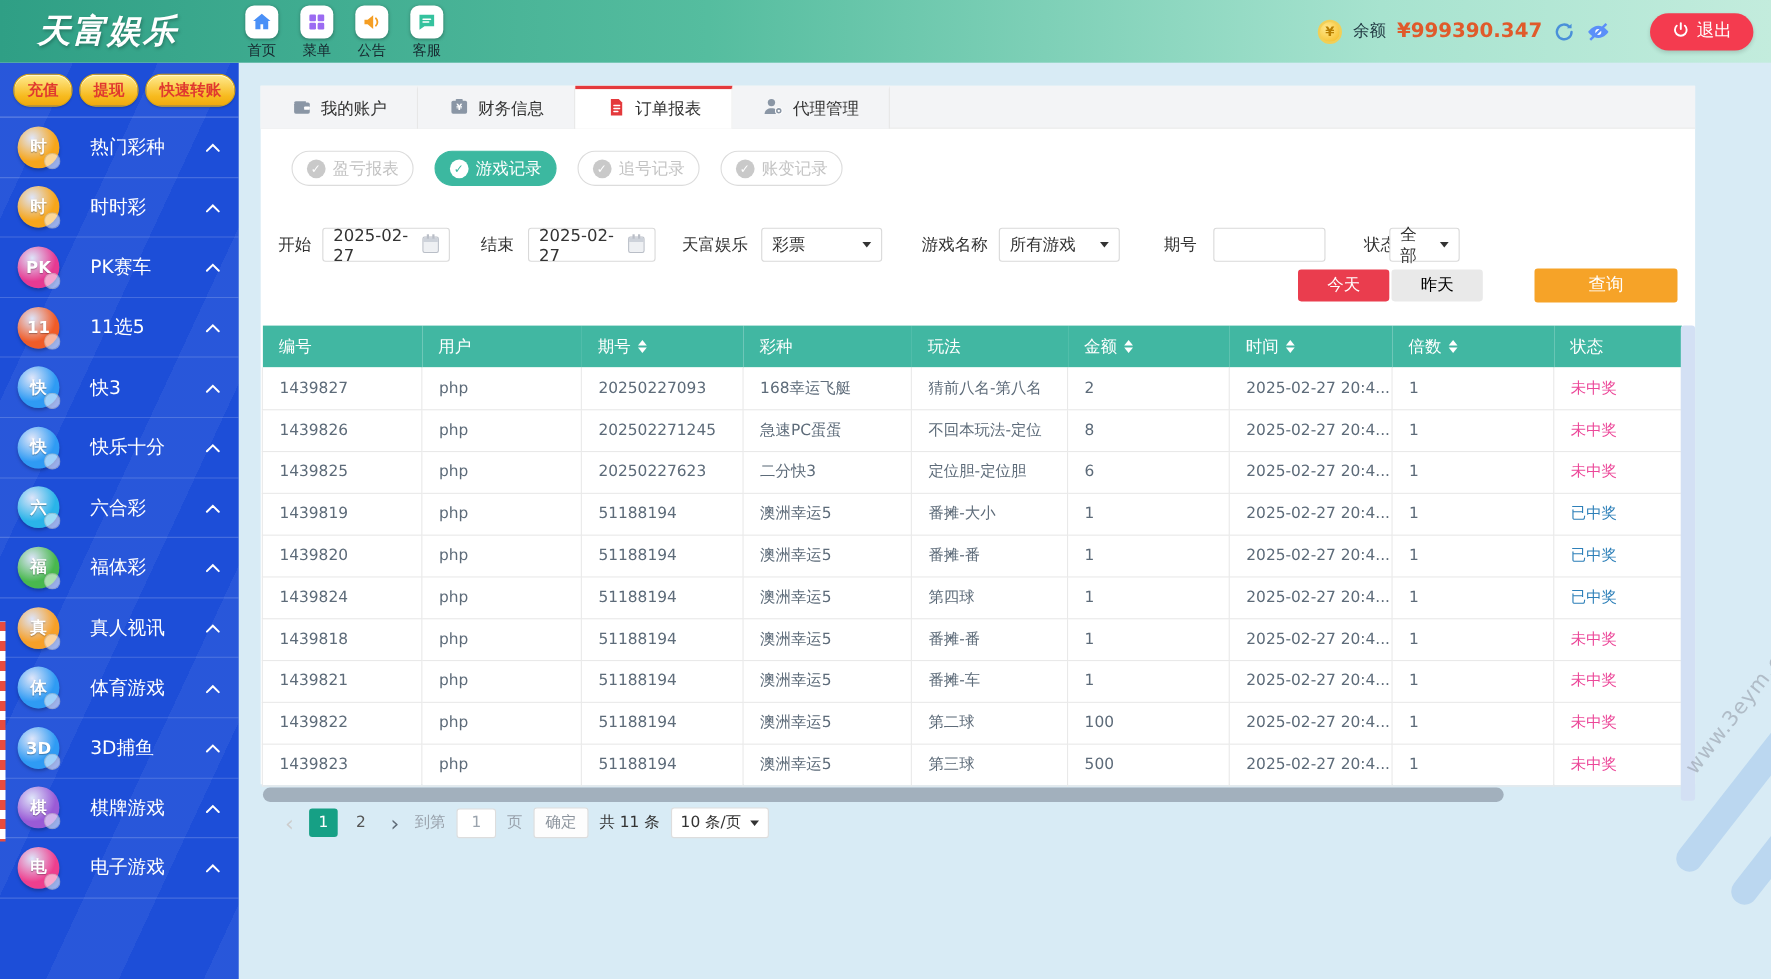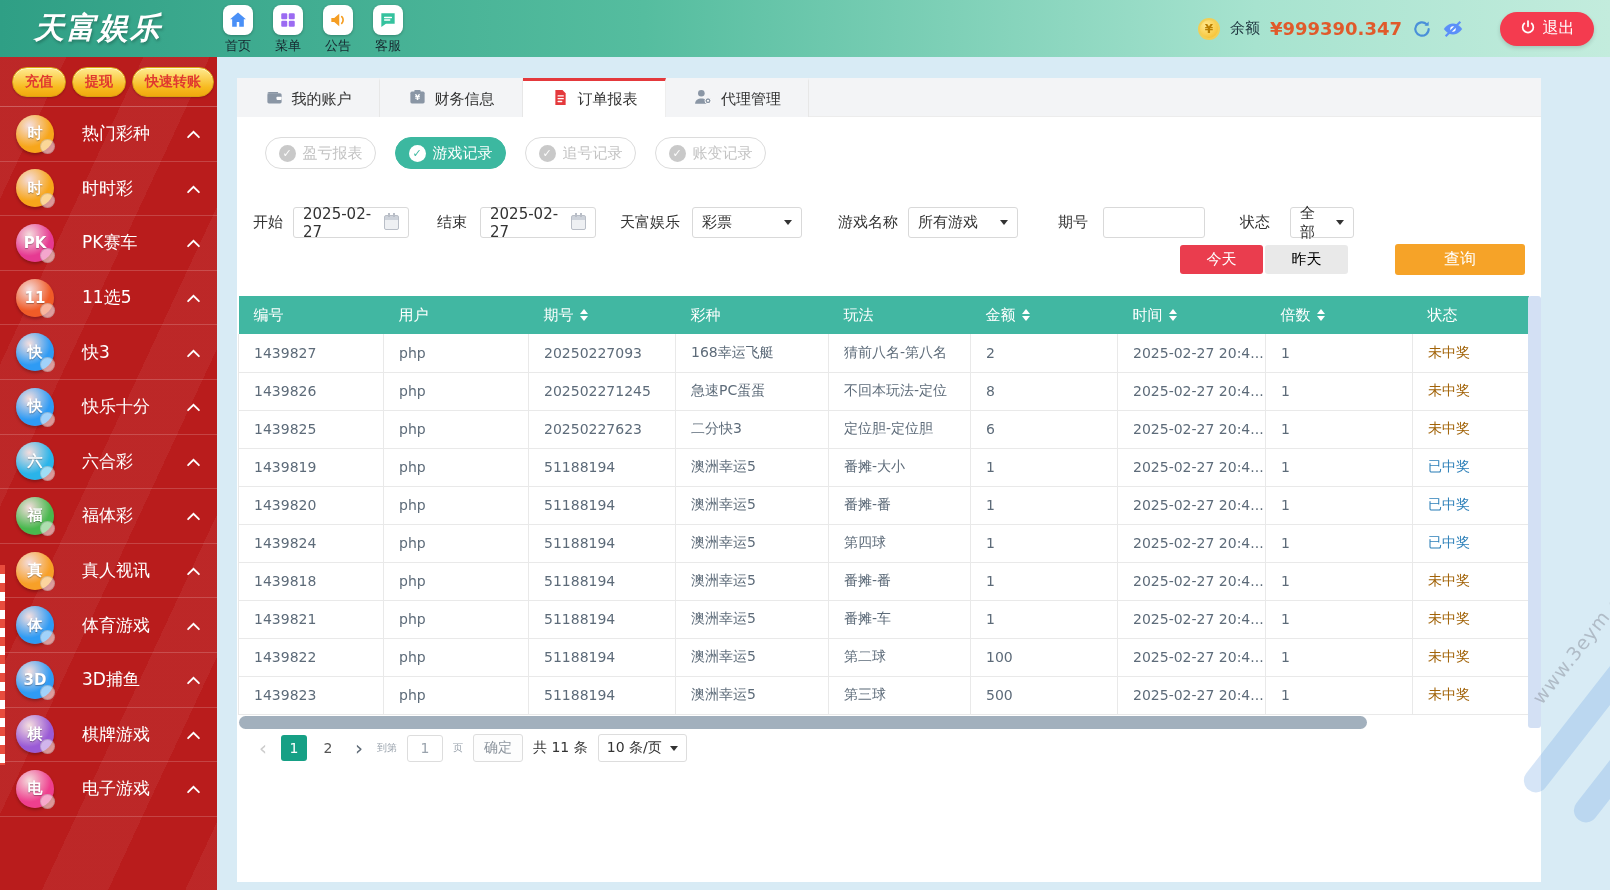--- a/index.html
+++ b/index.html
@@ -23,21 +23,21 @@
   .bal-label { font-size:15px; color:#233b44; }
   .bal-value { font-size:18px; font-weight:bold; color:#e05a2b; }
   .hicon { cursor:pointer; display:grid; place-items:center; }
   .logout-btn { margin-left:26px; width:94px; height:34px; border:none; border-radius:17px;
     background:#f43b4f; color:#fff; font-size:16px; display:flex; align-items:center;
     justify-content:center; gap:7px; cursor:pointer; box-shadow:0 2px 4px rgba(0,0,0,.15);
     font-family:inherit; }
 
   
   .sidebar { position:absolute; left:0; top:57px; width:217px; height:833px;
-    background:#b91c1c; z-index:20; overflow:hidden; }
+    background:#1d4ed8; z-index:20; overflow:hidden; }
   .sidebar::before { content:""; position:absolute; inset:0;
     background:repeating-linear-gradient(115deg,rgba(255,255,255,.05) 0 60px,rgba(255,255,255,0) 60px 130px); }
   .quick-row { position:relative; display:flex; gap:6px; padding:10px 8px 9px 12px;
     border-bottom:1px solid rgba(255,255,255,.25); }
   .quick-btn { height:30px; padding:0 12px; border-radius:16px; border:1px solid #d9a411;
     background:linear-gradient(180deg,#ffeb90 0%,#f7ba1e 70%,#f0a90e 100%);
     color:#e0392f; font-weight:bold; font-size:14px; cursor:pointer;
     box-shadow:inset 0 1px 0 #fff7d0, 0 1px 2px rgba(0,0,0,.2); white-space:nowrap; font-family:inherit; }
   .side-list { position:relative; }
   .side-item { height:54.6px; display:flex; align-items:center; padding:0 16px;
@@ -45,21 +45,21 @@
   .ball { width:38px; height:38px; border-radius:50%; display:grid; place-items:center;
     color:#fff; font-weight:bold; font-size:15px; text-shadow:0 1px 1px rgba(0,0,0,.3);
     box-shadow:0 2px 3px rgba(0,0,0,.25); position:relative; flex:0 0 auto; }
   .ball::after { content:""; position:absolute; right:-1px; bottom:-1px; width:13px; height:13px;
     border-radius:50%; background:rgba(255,255,255,.55); border:1px solid rgba(0,0,0,.12); }
   .side-label { color:#fff; font-size:17px; margin-left:28px; flex:1; }
   .sliver { position:absolute; left:0; top:565px; width:5px; height:200px; z-index:40;
     background:repeating-linear-gradient(180deg,#e84c3d 0 9px,#ffffff 9px 18px); }
 
   
-  .panel { position:absolute; left:237px; top:78px; width:1304px; height:804px; background:#fff; z-index:10; }
+  .panel { position:absolute; left:237px; top:78px; width:1304px; height:635px; background:#fff; z-index:10; }
   .tabbar { position:absolute; left:0; top:0; width:1304px; height:39px; background:#f3f4f6;
     display:flex; border-bottom:1px solid #ececec; }
   .tab { width:143px; height:39px; display:flex; align-items:center; justify-content:center; gap:8px;
     font-size:15px; color:#333; cursor:pointer; border-right:1px solid #e7e7e7; background:#f3f4f6;
     border-top:3px solid transparent; }
   .tab.active { background:#fff; border-top:3px solid #e4393c; border-right:1px solid #eee;text-align:right; }
 
   .subtabs { position:absolute; left:28px; top:59px; display:flex; gap:19px; }
   .pill { height:32px; width:111px; border-radius:16px; border:1px solid #dcdcdc; background:#fff;
     color:#c3c3c3; font-size:15px; display:flex; align-items:center; justify-content:center; gap:7px; cursor:pointer; }
@@ -94,36 +94,36 @@
     text-align:left; padding-left:15px; }
   .th-inner { display:flex; align-items:center; gap:6px; }
   .sorter { display:inline-flex; flex-direction:column; gap:2px; cursor:pointer; }
   .sorter i { display:block; width:0; height:0; border-left:4px solid transparent; border-right:4px solid transparent; }
   .sorter .up { border-bottom:5px solid #fff; }
   .sorter .dn { border-top:5px solid #fff; }
   tbody td { height:38px; font-size:14px; color:#5d6b79; padding-left:15px;
     border-bottom:1px solid #e9e9e9; border-right:1px solid #e9e9e9; background:#fff;
     white-space:nowrap; overflow:hidden; }
   tbody td:first-child { border-left:1px solid #e9e9e9; }
-  td.lose { color:#a16207; }
+  td.lose { color:#ec4899; }
   td.win  { color:#2e80b9; }
 
   .vscroll { position:absolute; left:1291px; top:218px; width:13px; height:432px;
     background:#d3e0f4; border-radius:3px; cursor:pointer; }
   .hscroll { position:absolute; left:2px; top:638px; width:1128px; height:13px;
     background:#a2b0bd; border-radius:7px; cursor:pointer; }
 
   
   .pagination { position:absolute; left:18px; top:655px; display:flex; align-items:center; gap:10px; height:30px; }
   .pg-arrow { font-size:20px; color:#5f6b77; cursor:pointer; padding:0 4px; line-height:26px; }
   .pg-arrow.disabled { color:#ccc; }
   .pg-num { min-width:26px; height:26px; display:grid; place-items:center; font-size:14px;
     color:#555; cursor:pointer; border-radius:3px; padding:0 4px; }
   .pg-num.active { background:#16a085; color:#fff; }
-  .pg-text { font-size:10px; color:#9aa3ad; }
+  .pg-text { font-size:14px; color:#9aa3ad; }
   .pg-total { font-size:14px; color:#333; }
   .pg-input { width:36px; height:27px; border:1px solid #ddd; border-radius:3px; text-align:center;
     font-size:14px; color:#9aa3ad; background:#fff; font-family:inherit; }
   .pg-btn { height:28px; padding:0 10px; border:1px solid #ddd; border-radius:3px; background:#fdfdfd;
     color:#8d959e; font-size:14px; cursor:pointer; font-family:inherit;text-align:right; }
   .pg-select { height:28px; border:1px solid #ddd; border-radius:3px; background:#fff; display:flex;
     align-items:center; padding:0 8px; font-size:14px; color:#333; cursor:pointer; }
 
   
   .wm-text { position:absolute; left:1268px; top:548px; transform:rotate(-52deg);
@@ -390,21 +390,21 @@
     <span class="flabel" style="left:601px">游戏名称</span>
     <div class="fbox" style="left:671px;width:110px">
       <span>所有游戏</span>
       <span class="caret"></span>
     </div>
     <span class="flabel" style="left:821px">期号</span>
     <div class="fbox" style="left:866px;width:102px">
       <span></span>
     </div>
     <span class="flabel" style="left:1003px">状态</span>
-    <div class="fbox" style="left:1053px;width:64px">
+    <div class="fbox" style="left:1026px;width:64px">
       <span>全部</span>
       <span class="caret"></span>
     </div>
   </div>
 
   <button class="act-btn btn-today">今天</button>
   <button class="act-btn btn-yesterday">昨天</button>
   <button class="act-btn btn-search">查询</button>
 
   <div class="tablewrap">

